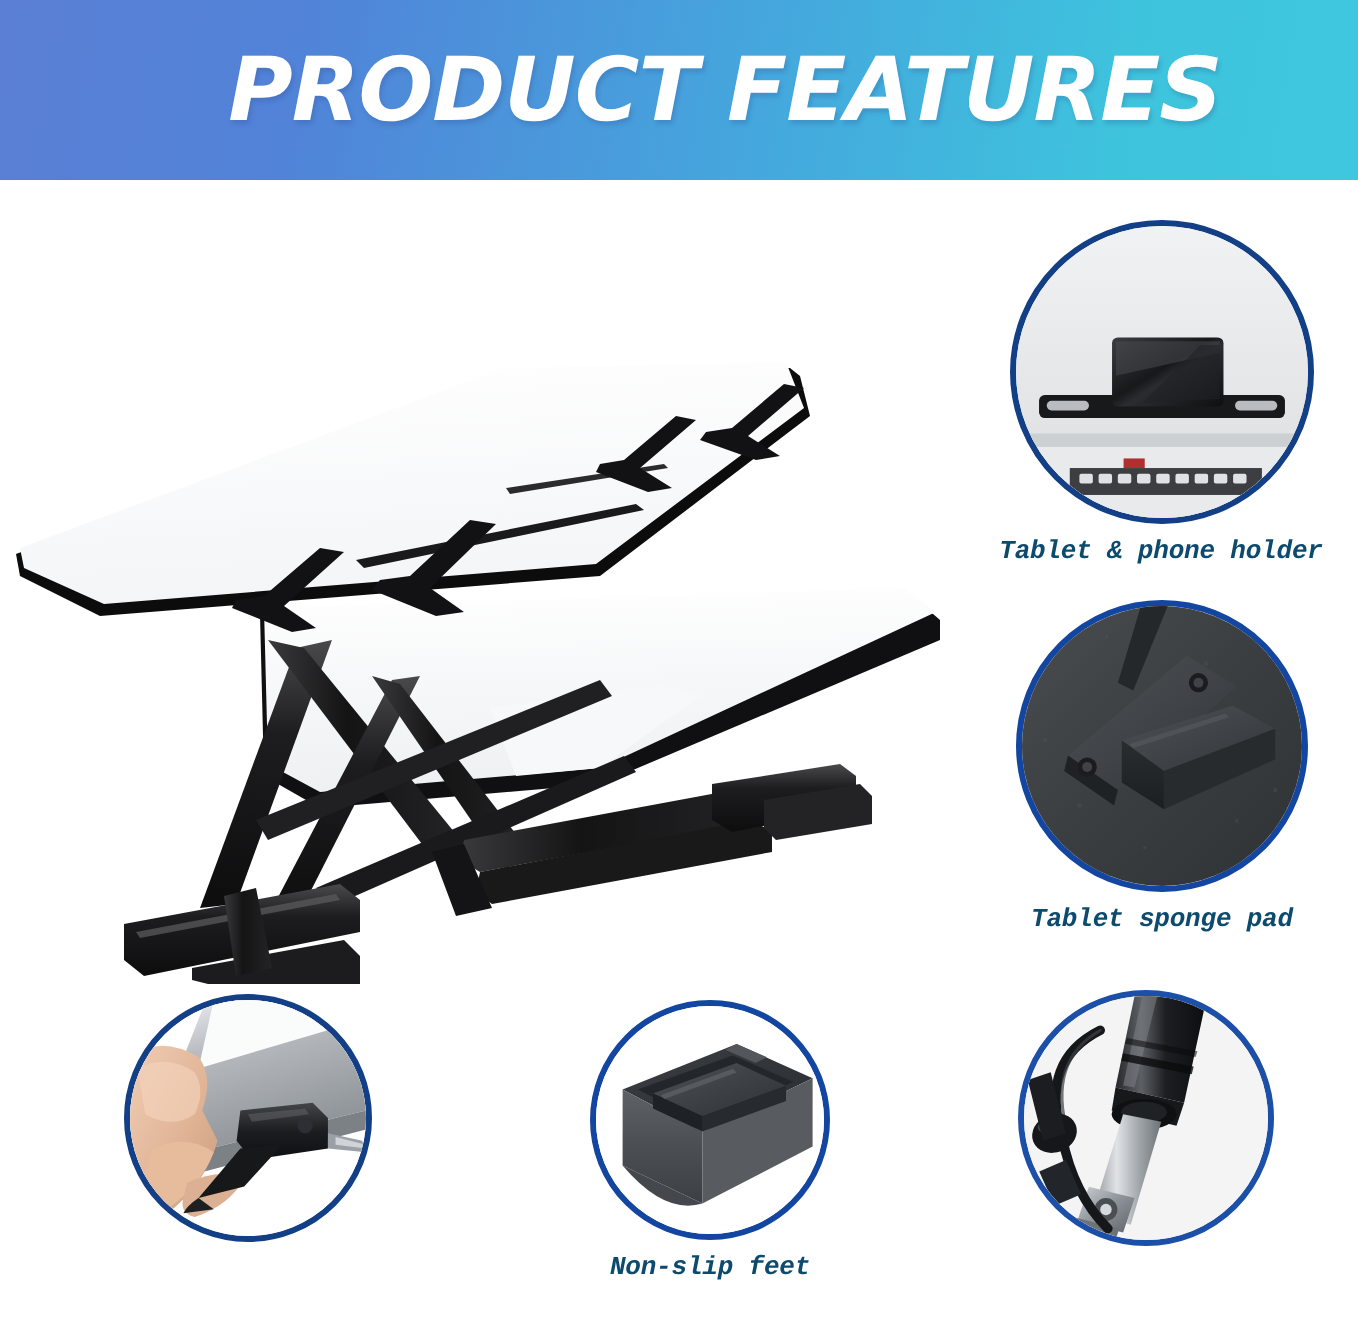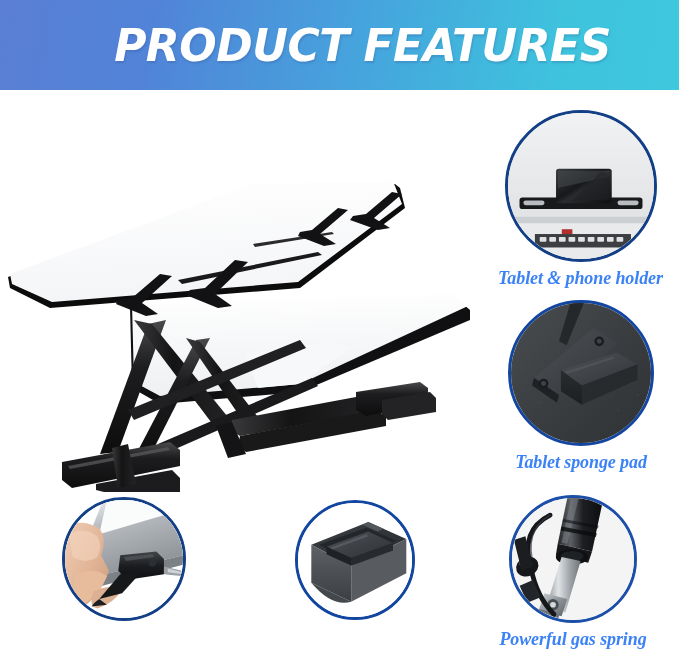--- a/index.html
+++ b/index.html
@@ -62,25 +62,25 @@
   .callout-circle {
     position: relative;
     border-radius: 50%;
     overflow: hidden;
     box-sizing: border-box;
     border: 3px solid #123f86;
     background: #efefef;
   }
   .callout-label {
     text-align: center;
-    font-family: Liberation Serif, serif;
+    font-family: Liberation Mono, monospace;
     font-weight: bold;
     font-style: italic;
-    color: #3b82f6;
-    font-size: 18px;
+    color: #0c4a6e;
+    font-size: 13px;
     white-space: nowrap;
     margin-top: 6px;
     letter-spacing: -0.1px;
   }
   .photo {
     position: absolute;
     left: 0; top: 0;
     width: 100%; height: 100%;
   }
   .photo svg { display: block; width: 100%; height: 100%; }
@@ -379,20 +379,21 @@
         <path d="M30 46 L74 30 L100 42 L56 58 Z" fill="url(#padBlk)"></path>
         <path d="M30 46 L56 58 L56 66 L30 54 Z" fill="#1e2125"></path>
         <path d="M56 58 L100 42 L100 50 L56 66 Z" fill="#272a2e"></path>
 
         <path d="M34 47 L72 33 L74 35 L36 49 Z" fill="#70747a" opacity="0.45"></path>
 
         <path d="M74 20 L90 27 L84 30 L68 23 Z" fill="#53575b"></path>
       </svg>
     </div>
   </div>
+  <div class="callout-label">Non-slip feet</div>
 </div>
 
 <div class="callout" id="callout-spring">
   <div class="callout-circle" style="border-color:#1c4fa8; background:#f4f4f4;">
     <div class="photo">
       <svg viewBox="0 0 128 128" preserveAspectRatio="xMidYMid slice" aria-hidden="true">
         <defs>
           <linearGradient id="cylBody" x1="0" y1="0" x2="1" y2="0">
             <stop offset="0" stop-color="#26282b"></stop>
             <stop offset="0.28" stop-color="#5d6166"></stop>
@@ -434,14 +435,13 @@
         <path d="M40 18 Q12 34 23 72" fill="none" stroke="#3c4045" stroke-width="1.6" stroke-linecap="round" opacity="0.7"></path>
 
         <ellipse cx="16" cy="72" rx="12" ry="10" transform="rotate(-22 16 72)" fill="#15171a"></ellipse>
         <ellipse cx="12" cy="68" rx="5" ry="3.5" transform="rotate(-22 12 68)" fill="#4a4e53" opacity="0.8"></ellipse>
 
         <path d="M2 44 L14 40 L22 72 L10 76 Z" fill="#1b1d20"></path>
         <path d="M8 92 L22 86 L30 104 L16 110 Z" fill="#22252a"></path>
       </svg>
     </div>
   </div>
-  <div class="callout-label">Powerful gas spring</div>
 </div>
 
 </body></html>

